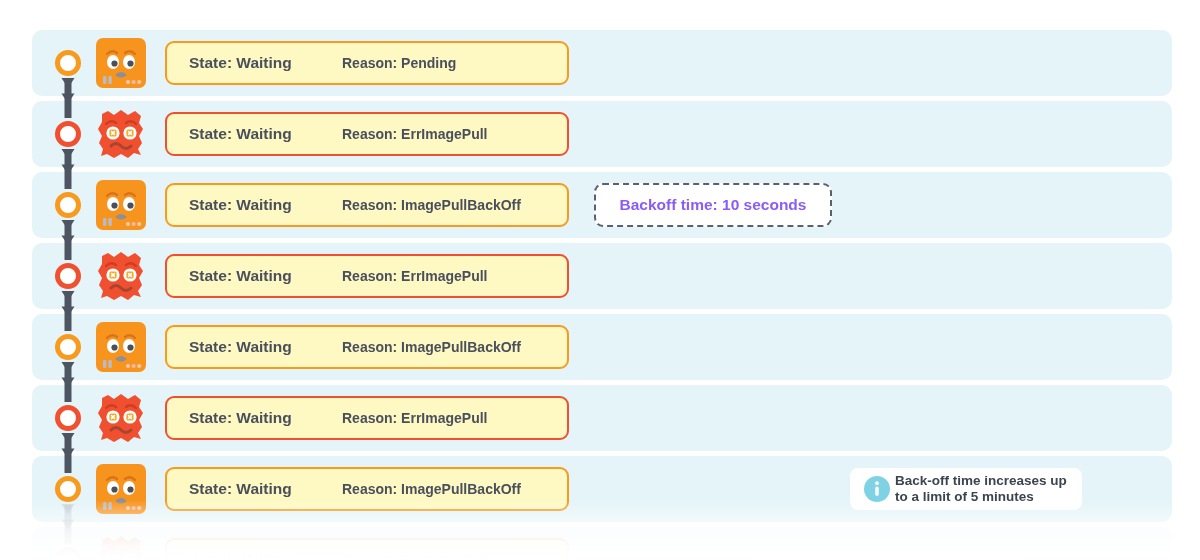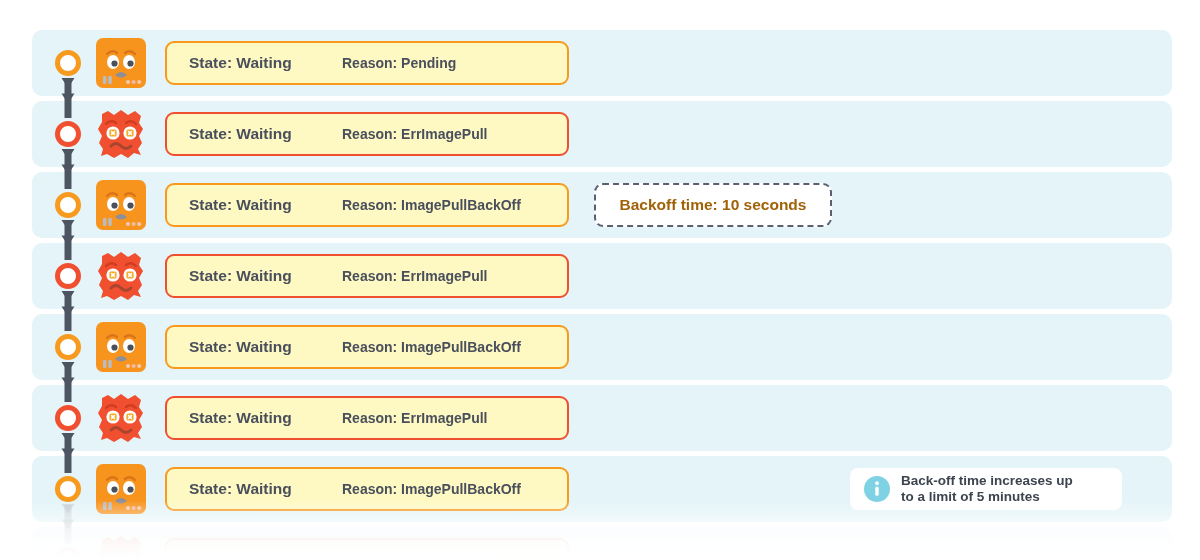--- a/index.html
+++ b/index.html
@@ -122,38 +122,38 @@
     border: 2px dashed #5a6070;
     border-radius: 9px;
     display: flex;
     align-items: center;
     justify-content: center;
     z-index: 4;
   }
   .backoff-box span {
     font-size: 15.5px;
     font-weight: bold;
-    color: #a16207;
+    color: #8b5cf6;
     white-space: nowrap;
   }
 
   
   .info-box {
     position: absolute;
     left: 850px;
     top: 50%;
     transform: translateY(-50%);
-    width: 272px;
+    width: 232px;
     height: 42px;
     background: #ffffff;
     border-radius: 8px;
     display: flex;
     align-items: center;
     padding: 0 14px;
-    gap: 11px;
+    gap: 5px;
     z-index: 4;
   }
   .info-icon {
     flex: 0 0 auto;
     width: 26px; height: 26px;
   }
   .info-text {
     font-size: 13.5px;
     font-weight: bold;
     color: #3d4450;

